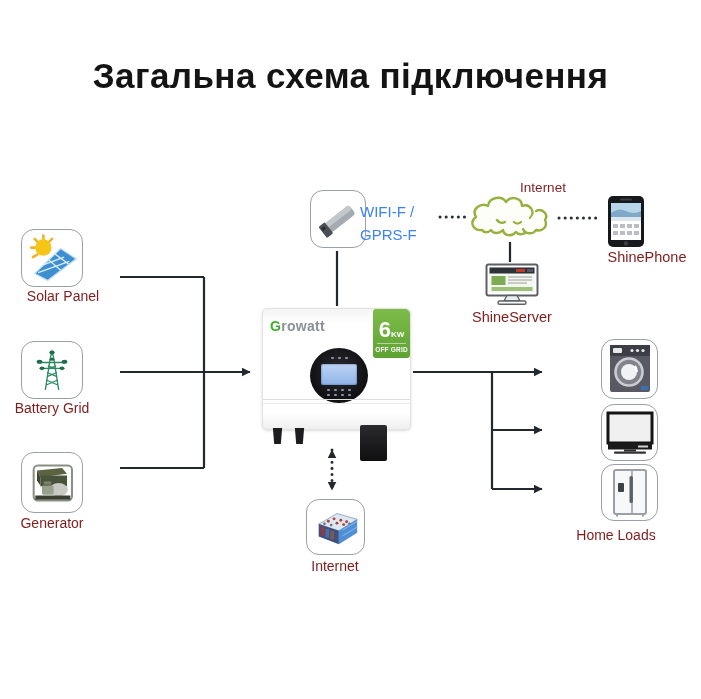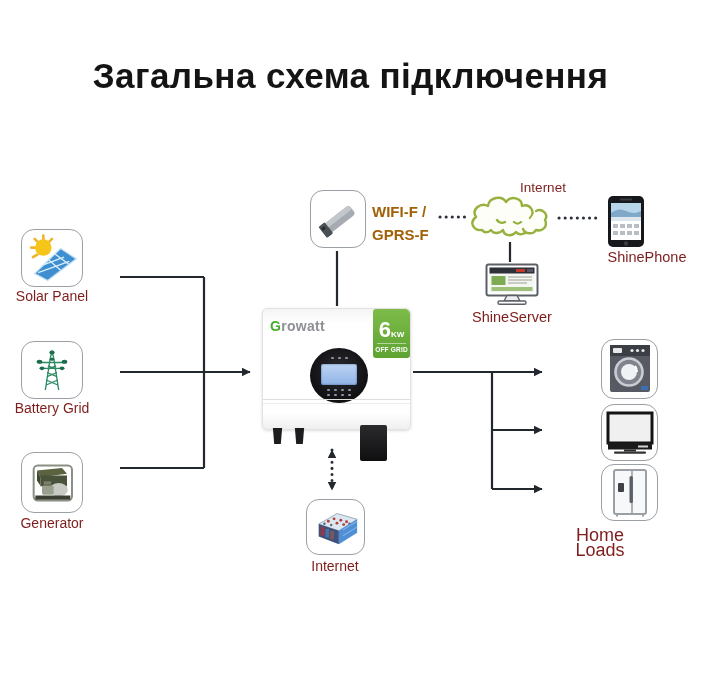--- a/index.html
+++ b/index.html
@@ -6,39 +6,39 @@
   #canvas{position:relative;width:701px;height:699px;background:#ffffff;overflow:hidden;
           font-family:"Liberation Sans",sans-serif;color:#1b1b1b;}
   .title{position:absolute;top:56px;left:0;width:100%;text-align:center;
          font-size:35px;font-weight:700;color:#141414;letter-spacing:.4px;}
   
   .node{position:absolute;background:#fff;border:1.7px solid #9aa0a6;border-radius:13px;
         display:flex;align-items:center;justify-content:center;box-sizing:border-box;}
   .lbl{position:absolute;font-size:14px;color:#7f1d1d;text-align:center;line-height:15px;}
   
   .n-solar{left:21px;top:229px;width:62px;height:58px;}
-  .l-solar{left:10px;top:289px;width:84px;}
+  .l-solar{left:21px;top:289px;width:84px;}
   .n-grid{left:21px;top:341px;width:62px;height:58px;}
   .l-grid{left:10px;top:401px;width:84px;}
   .n-gen{left:21px;top:452px;width:62px;height:61px;}
   .l-gen{left:10px;top:516px;width:84px;}
   .n-wifi{left:310px;top:190px;width:56px;height:58px;}
-  .t-wifi{position:absolute;left:372px;top:200px;font-size:15px;line-height:23px;color:#a16207;font-weight:bold;}
+  .t-wifi{position:absolute;left:360px;top:200px;font-size:15px;line-height:23px;color:#3b82f6;}
   .l-internet{left:508px;top:180px;width:70px;font-size:13.5px;}
   .cloud-wrap{position:absolute;left:467px;top:189px;width:86px;height:54px;}
   .phone-wrap{position:absolute;left:607px;top:195px;width:38px;height:53px;}
   .l-phone{left:597px;top:250px;width:100px;font-size:14.5px;}
   .server-wrap{position:absolute;left:485px;top:263px;width:54px;height:43px;}
   .l-server{left:462px;top:310px;width:100px;font-size:14.5px;}
   .n-batt{left:306px;top:499px;width:59px;height:56px;}
   .l-batt{left:300px;top:559px;width:70px;}
   .n-wash{left:601px;top:339px;width:57px;height:60px;}
   .n-tv{left:601px;top:404px;width:57px;height:57px;}
   .n-fridge{left:601px;top:464px;width:57px;height:57px;}
-  .l-loads{left:553px;top:528px;width:94px;font-size:18px;}
+  .l-loads{left:569px;top:528px;width:94px;font-size:14px;}
   
   .inverter{position:absolute;left:262px;top:308px;width:147px;height:120px;
             background:linear-gradient(180deg,#f4f4f4 0%,#ffffff 12%,#ffffff 86%,#efefef 100%);
             border:1px solid #e2e2e2;border-radius:5px;box-shadow:0 1px 3px rgba(0,0,0,.14);}
   .brand{position:absolute;left:7px;top:9px;font-size:14px;font-weight:700;
          letter-spacing:.3px;color:#8d9094;}
   .brand .g{color:#3fae2a;}
   .badge{position:absolute;right:0;top:0;width:37px;height:49px;border-radius:3px 5px 3px 3px;
          background:linear-gradient(180deg,#7dbb4a,#5ea332);color:#fff;text-align:center;
          box-sizing:border-box;padding-top:10px;}

